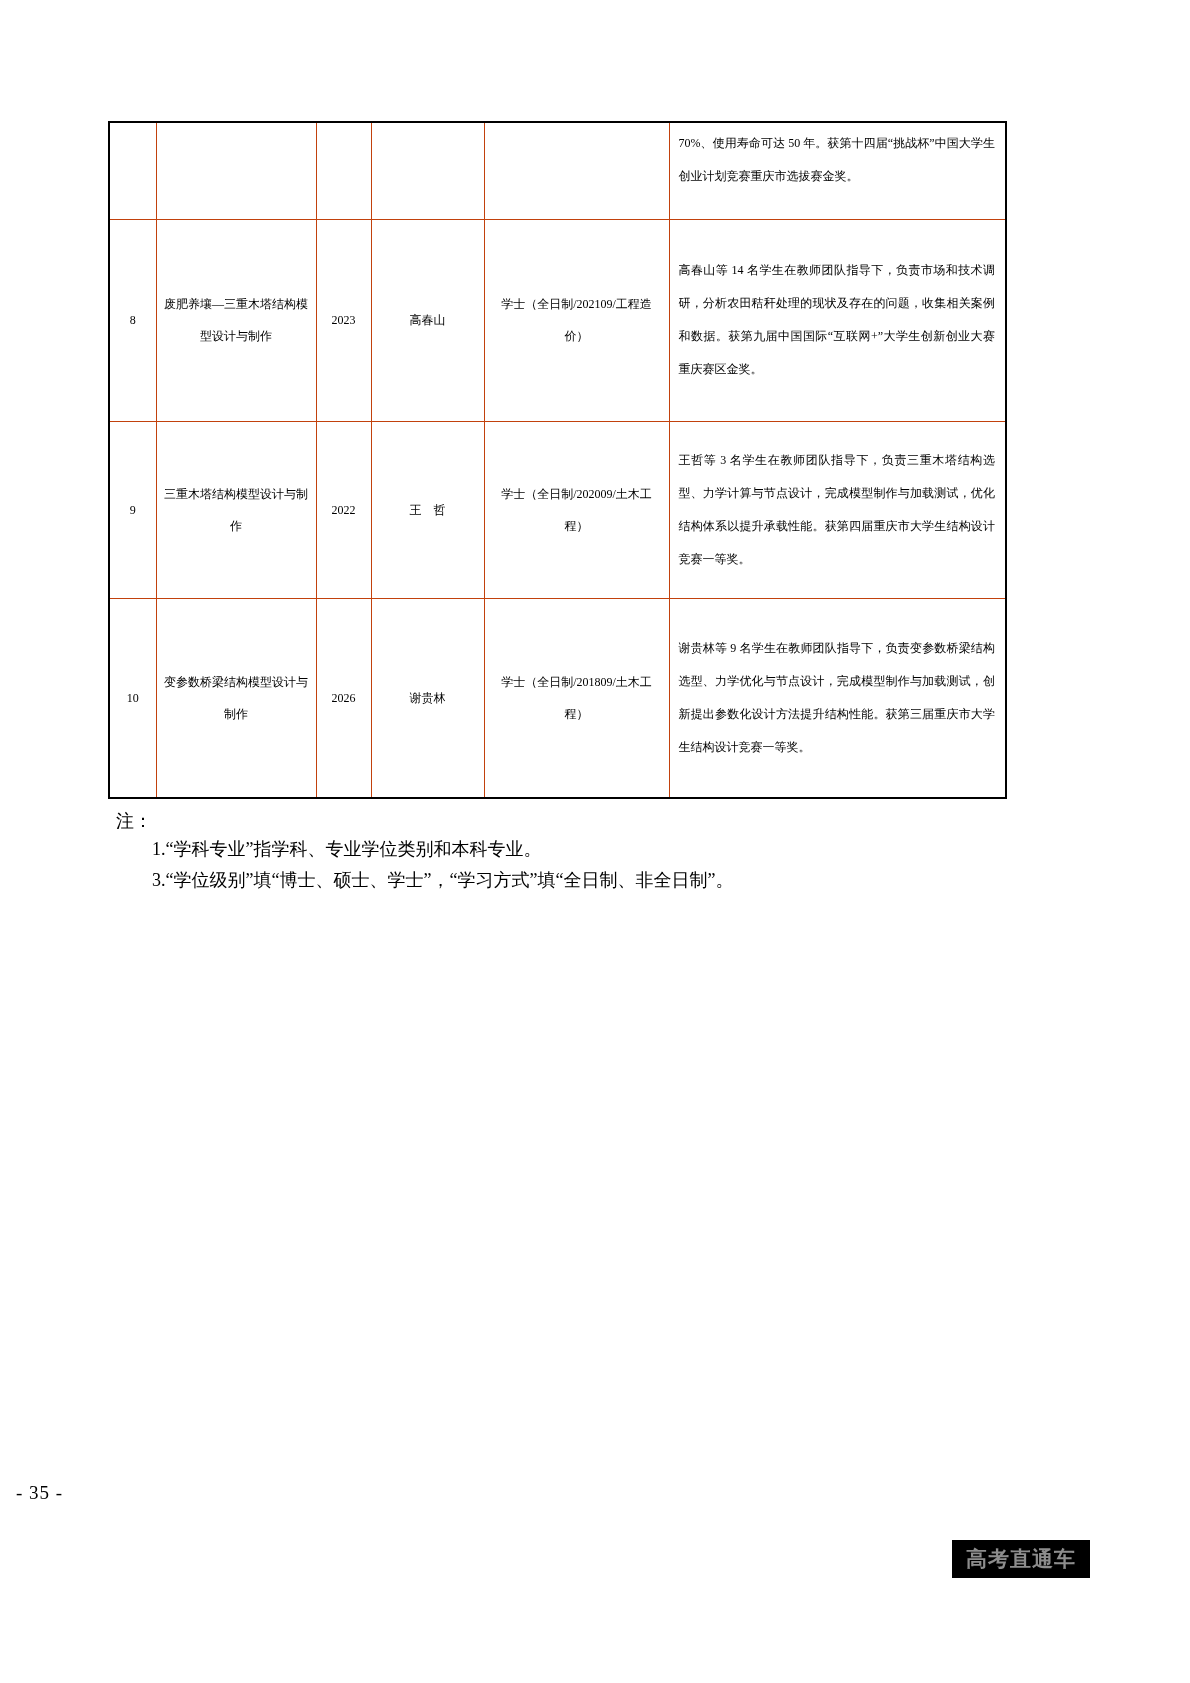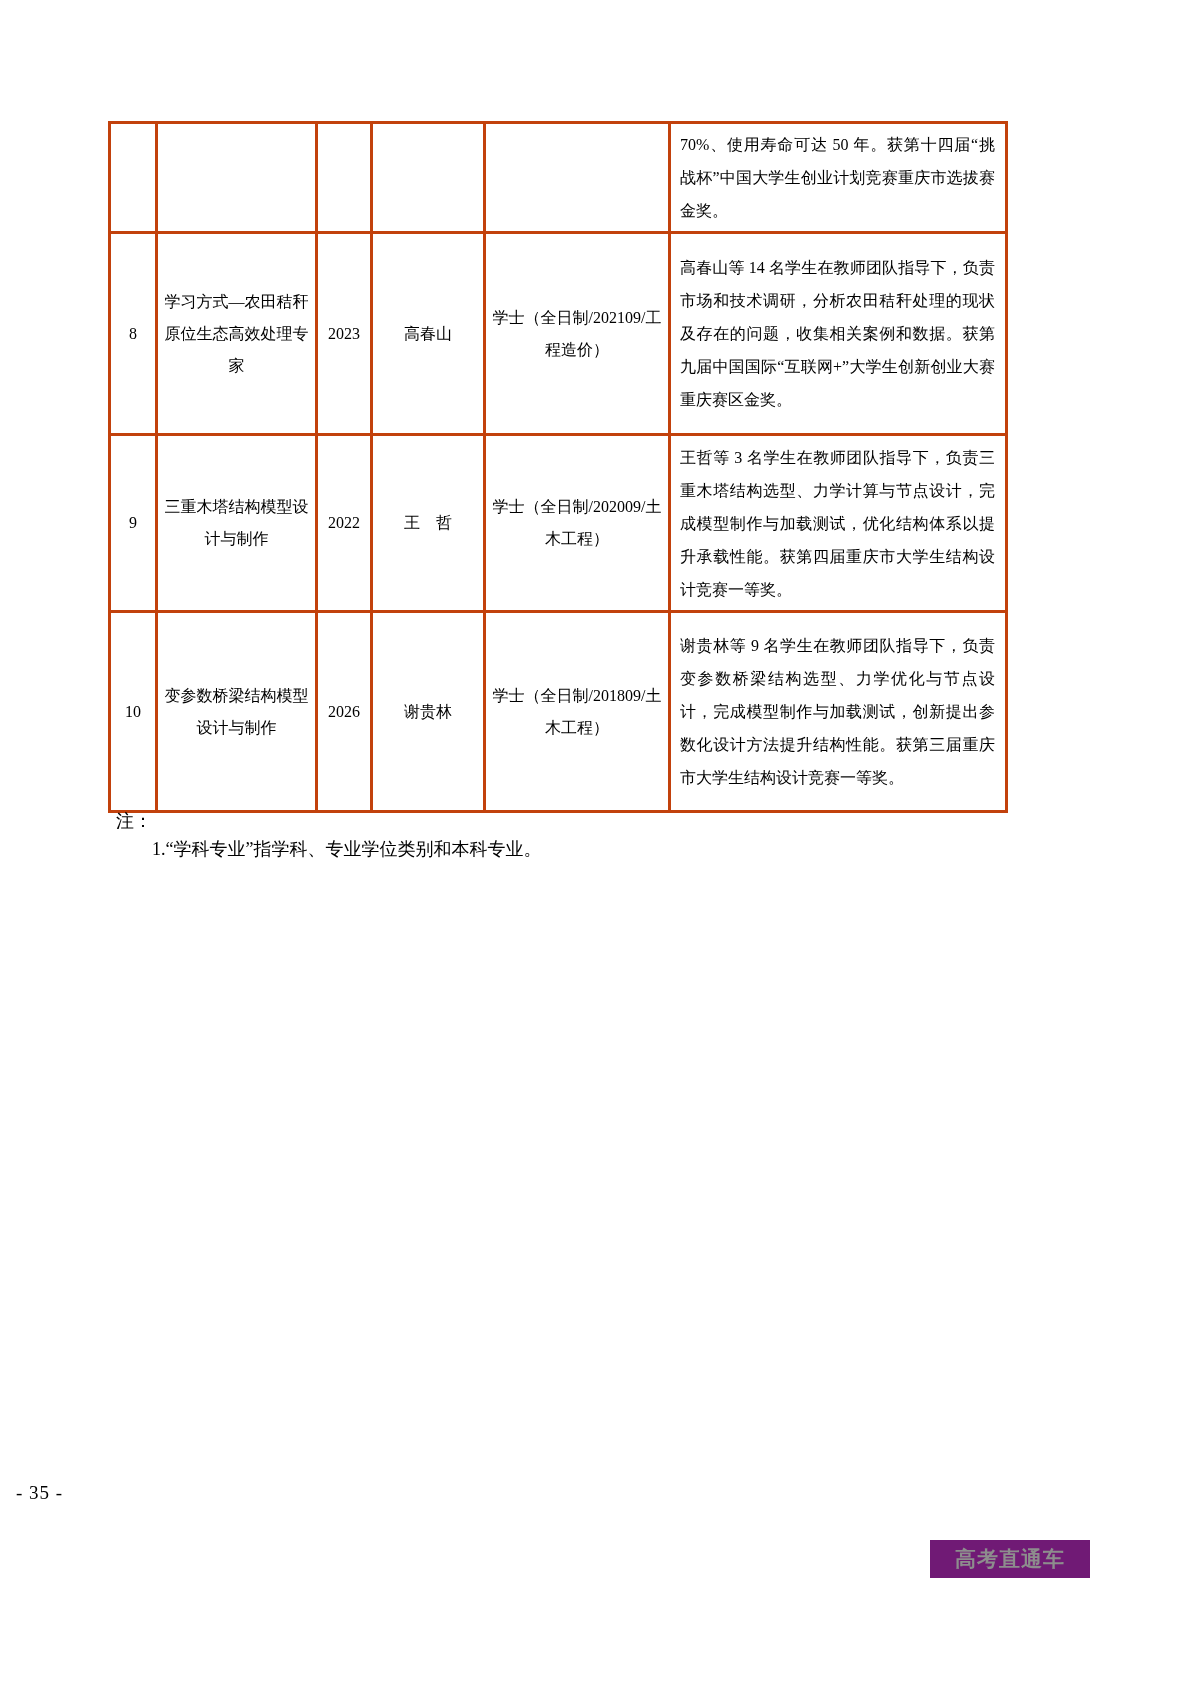--- a/index.html
+++ b/index.html
@@ -18,22 +18,22 @@
   .doc-table {
     position: absolute;
     left: 108px;
     top: 121px;
     width: 897px;
     border-collapse: collapse;
     border: 2px solid #000;
     table-layout: fixed;
   }
   .doc-table td {
-    border: 3px solid #c2410c;
-    font-size: 16px;
+    border: 1px solid #c2410c;
+    font-size: 12px;
     line-height: 32px;
     vertical-align: middle;
     padding: 2px 6px;
     word-break: break-all;
     margin-left: 42px;
   }
   .doc-table td.c { text-align: center; }
   .doc-table td.desc {
     text-align: justify;
     padding: 4px 10px 4px 9px;
@@ -66,26 +66,26 @@
     left: 16px;
     width: 100%;
     text-align: left;
     font-size: 19px;
     letter-spacing: 1px;
   }
   .watermark {
     position: absolute;
     top: 1540px;
     right: 100px;
-    background: #701a75;
+    background: #000000;
     color: #8d8d8d;
     font-family: "Liberation Sans", "DejaVu Sans", sans-serif;
     font-weight: bold;
     font-size: 21px;
-    padding: 5px 25px;
+    padding: 5px 14px;
     letter-spacing: 1px;
   }
 </style>
 </head>
 <body>
 
 <table class="doc-table">
   <colgroup>
     <col style="width:47px">
     <col style="width:160px">
@@ -98,21 +98,21 @@
     <tr class="row-cont">
       <td class="c"></td>
       <td class="c"></td>
       <td class="c"></td>
       <td class="c"></td>
       <td class="c"></td>
       <td class="desc">70%、使用寿命可达 50 年。获第十四届“挑战杯”中国大学生创业计划竞赛重庆市选拔赛金奖。</td>
     </tr>
     <tr class="row-8">
       <td class="c">8</td>
-      <td class="c">学习方式—农田秸秆原位生态高效处理专家</td>
+      <td class="c">废肥养壤—三重木塔结构模型设计与制作</td>
       <td class="c">2023</td>
       <td class="c">高春山</td>
       <td class="c">学士（全日制/202109/工程造价）</td>
       <td class="desc">高春山等 14 名学生在教师团队指导下，负责市场和技术调研，分析农田秸秆处理的现状及存在的问题，收集相关案例和数据。获第九届中国国际“互联网+”大学生创新创业大赛重庆赛区金奖。</td>
     </tr>
     <tr class="row-9">
       <td class="c">9</td>
       <td class="c">三重木塔结构模型设计与制作</td>
       <td class="c">2022</td>
       <td class="c">王　哲</td>
@@ -127,18 +127,19 @@
       <td class="c">学士（全日制/201809/土木工程）</td>
       <td class="desc">谢贵林等 9 名学生在教师团队指导下，负责变参数桥梁结构选型、力学优化与节点设计，完成模型制作与加载测试，创新提出参数化设计方法提升结构性能。获第三届重庆市大学生结构设计竞赛一等奖。</td>
     </tr>
   </tbody>
 </table>
 
 <div class="notes">
   <div class="notes-label">注：</div>
   <div class="notes-body">
     <p>1.“学科专业”指学科、专业学位类别和本科专业。</p>
+    <p>3.“学位级别”填“博士、硕士、学士”，“学习方式”填“全日制、非全日制”。</p>
   </div>
 </div>
 
 <div class="page-number">- 35 -</div>
 
 <div class="watermark">高考直通车</div>
 
 </body></html>

